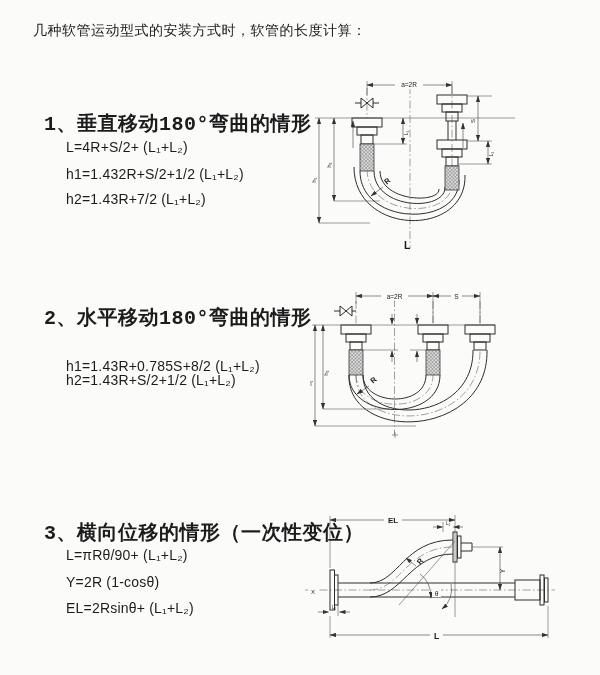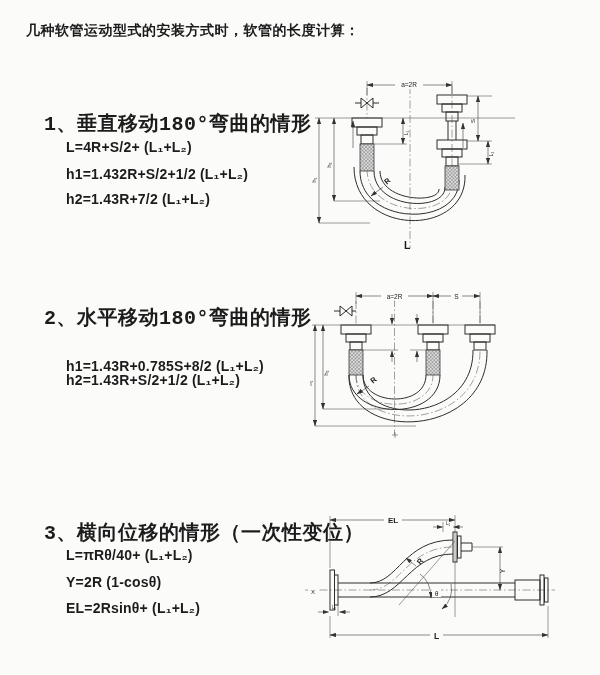--- a/index.html
+++ b/index.html
@@ -1,20 +1,20 @@
 <!DOCTYPE html>
 <html><head>
 <meta charset="utf-8">
 <style>
   html,body{margin:0;padding:0;}
   body{width:600px;height:675px;background:#fbfbfa;font-family:"Liberation Sans","DejaVu Sans",sans-serif;}
   .page{position:relative;width:600px;height:675px;overflow:hidden;background:#fbfbfa;color:#1c1c1c;}
-  .title{position:absolute;left:26px;top:22px;font-size:14px;font-weight:bold;letter-spacing:.5px;white-space:nowrap;}
+  .title{position:absolute;left:33px;top:22px;font-size:14px;font-weight:normal;letter-spacing:.5px;white-space:nowrap;}
   .heading{position:absolute;font-size:20px;font-weight:bold;letter-spacing:.5px;white-space:nowrap;font-family:Liberation Mono, monospace;}
-  .formula{position:absolute;font-size:14px;font-weight:bold;letter-spacing:.2px;white-space:nowrap;}
+  .formula{position:absolute;font-size:14px;font-weight:normal;letter-spacing:.2px;white-space:nowrap;}
   .diag{position:absolute;}
   
   .ol{stroke:#2d2d2d;stroke-width:1;fill:none;}
   .thin{stroke:#4a4a4a;stroke-width:.55;fill:none;}
   .dim{stroke:#3d3d3d;stroke-width:.6;fill:none;}
   .cl{stroke:#555;stroke-width:.55;fill:none;stroke-dasharray:8 2.5 1.5 2.5;}
   .braidr{stroke:#3a3a3a;stroke-width:.8;}
   .lbl{fill:#1c1c1c;font-family:"Liberation Sans","DejaVu Sans",sans-serif;}
   .bg{fill:#fbfbfa;stroke:none;}
 </style>
@@ -28,21 +28,21 @@
   <div class="heading" style="left:44px;top:110px">1、垂直移动180°弯曲的情形</div>
   <div class="formula" style="left:66px;top:139px">L=4R+S/2+ (L₁+L₂)</div>
   <div class="formula" style="left:66px;top:166px">h1=1.432R+S/2+1/2 (L₁+L₂)</div>
   <div class="formula" style="left:66px;top:191px">h2=1.43R+7/2 (L₁+L₂)</div>
 
   <div class="heading" style="left:44px;top:304px">2、水平移动180°弯曲的情形</div>
   <div class="formula" style="left:66px;top:358px">h1=1.43R+0.785S+8/2 (L₁+L₂)</div>
   <div class="formula" style="left:66px;top:372px">h2=1.43R+S/2+1/2 (L₁+L₂)</div>
 
   <div class="heading" style="left:44px;top:519px">3、横向位移的情形（一次性变位）</div>
-  <div class="formula" style="left:66px;top:547px">L=πRθ/40+ (L₁+L₂)</div>
+  <div class="formula" style="left:66px;top:547px">L=πRθ/90+ (L₁+L₂)</div>
   <div class="formula" style="left:66px;top:574px">Y=2R (1-cosθ)</div>
   <div class="formula" style="left:66px;top:600px">EL=2Rsinθ+ (L₁+L₂)</div>
 
   <svg class="diag" style="left:310px;top:70px" width="280" height="190" viewBox="0 0 280 190">
     <defs>
       <pattern id="braid" width="3.5" height="3.5" patternUnits="userSpaceOnUse">
         <rect width="3.5" height="3.5" fill="#dedede"></rect>
         <path d="M0,3.5 L3.5,0 M0,0 L3.5,3.5" stroke="#6e6e6e" stroke-width="0.5"></path>
       </pattern>
       <marker id="arr" orient="auto-start-reverse" markerUnits="userSpaceOnUse" markerWidth="6.5" markerHeight="4.5" refX="6" refY="2.1" viewBox="0 0 6.5 4.2">

